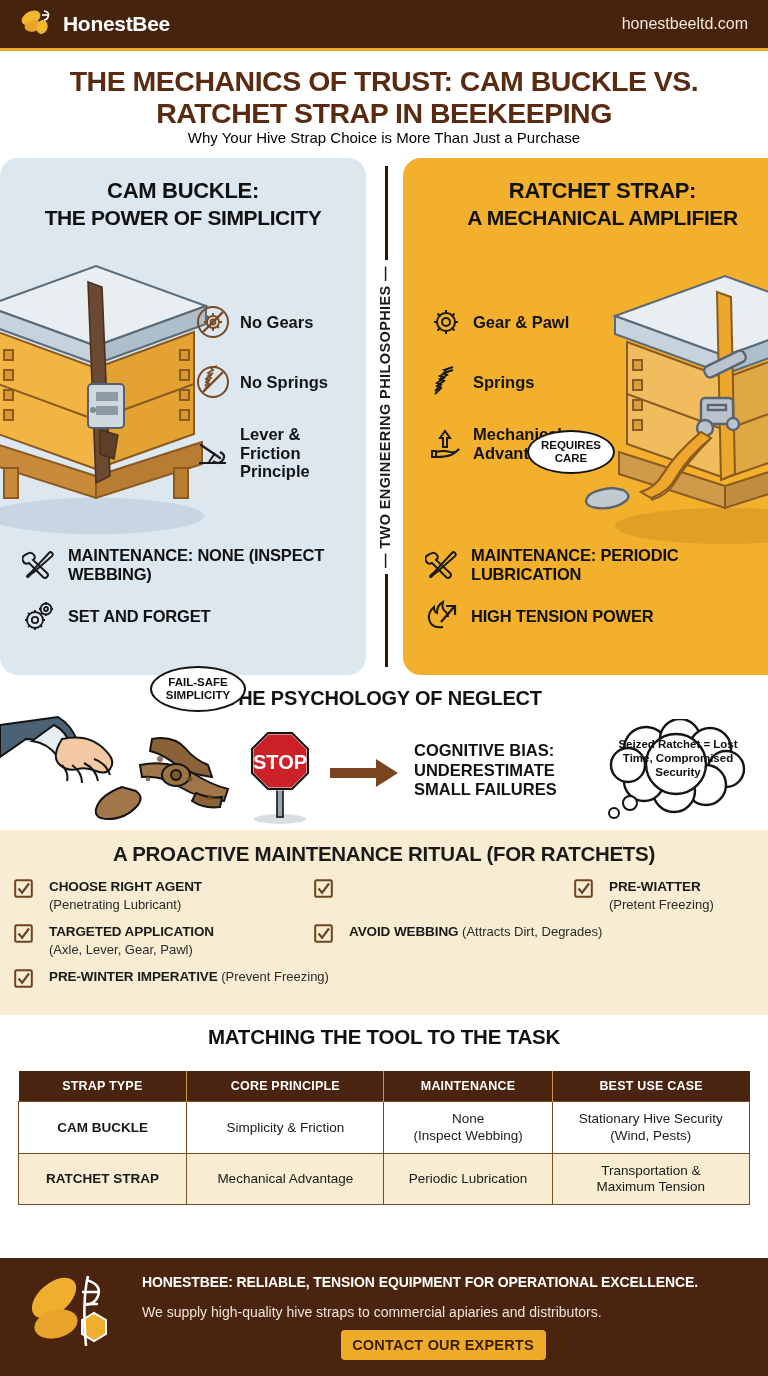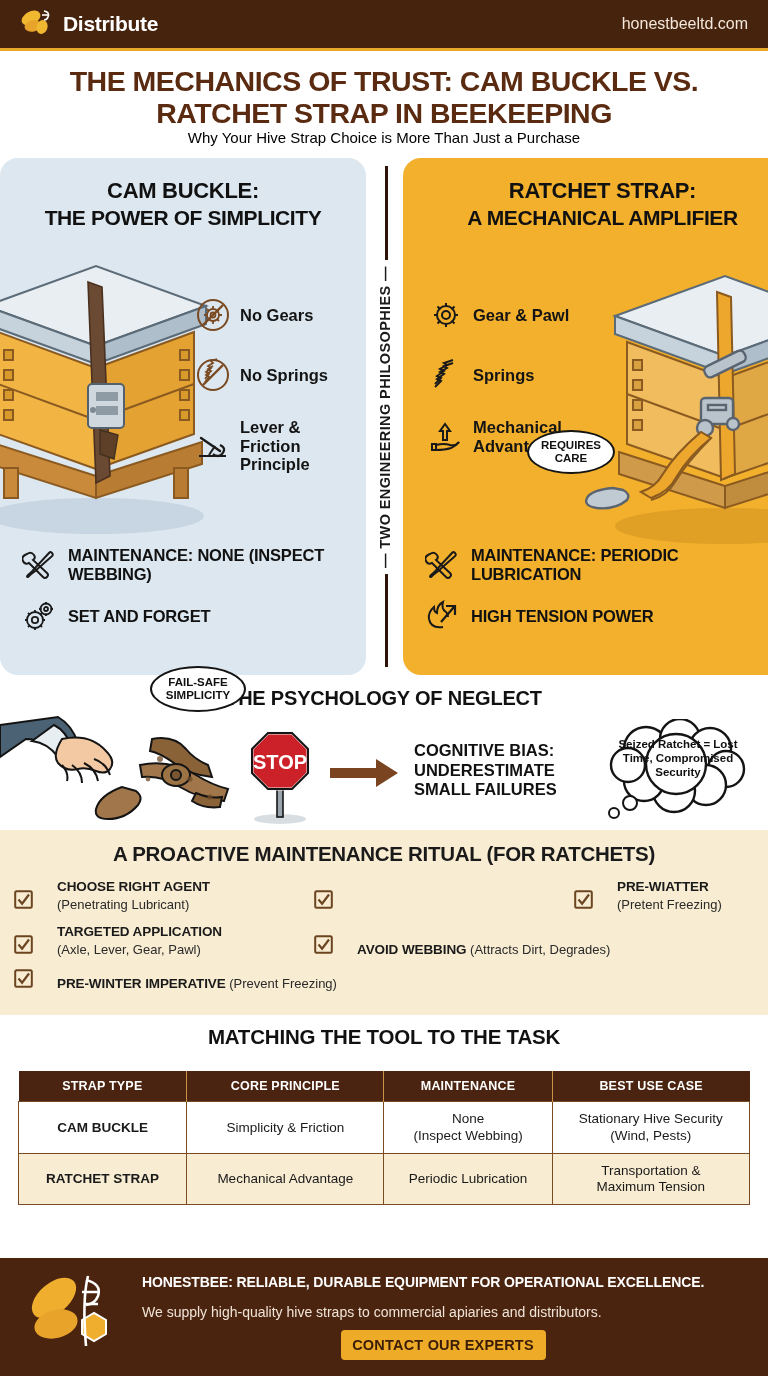--- a/index.html
+++ b/index.html
@@ -94,20 +94,21 @@
   .hive-left  { left: -32px; top: 96px; }
   .hive-right { right: -28px; top: 100px; }
 
   
   .bullets { position: absolute; }
   .bul-left  { left: 196px; top: 140px; width: 168px; }
   .bul-right { left: 26px;  top: 140px; width: 180px; }
   .bullet {
     display: flex; align-items: center; gap: 10px;
     margin-bottom: 26px;
+    margin-top: 7px;
   }
   .bullet .b-ico { flex: 0 0 34px; height: 34px; }
   .bullet .b-txt { font-size: 16.5px; font-weight: bold; color: #141414; line-height: 1.12; }
 
   
   .callouts { position: absolute; left: 22px; bottom: 26px; right: 16px; }
   .callout {
     display: flex; align-items: center; gap: 12px; margin-bottom: 17px;
   }
   .callout .c-ico { flex: 0 0 34px; height: 32px; }
@@ -158,21 +159,21 @@
   .ritual {
     background: #f8ecd2;
     padding: 12px 14px 14px;
   }
   .ritual-title {
     text-align: center; font-size: 20.5px; font-weight: bold;
     color: #1a1a1a; letter-spacing: -0.3px; margin-bottom: 11px;
   }
   .chk-row { display: flex; margin-bottom: 9px; }
   .chk {
-    display: flex; align-items: flex-end; gap: 24px;
+    display: flex; align-items: flex-start; gap: 16px;
   }
   .chk-box { flex: 0 0 19px; margin-top: 2px; }
   .chk-main { font-size: 13.5px; font-weight: bold; color: #1a1a1a; letter-spacing: -0.1px; }
   .chk-sub  { font-size: 13px; color: #2a2a2a; }
   .chk-inline .chk-main { display: inline; }
   .chk-inline .chk-sub  { display: inline; font-weight: normal; }
 
   
   .tablewrap { padding: 10px 18px 12px; }
   .table-title {
@@ -221,21 +222,21 @@
   <div class="brand">
     <span>
       <svg width="34" height="30" viewBox="0 0 34 30">
         <ellipse cx="11" cy="11" rx="10" ry="6.5" fill="#f0b731" transform="rotate(-28 11 11)"></ellipse>
         <ellipse cx="13" cy="19" rx="8.5" ry="5.5" fill="#e8a42a" transform="rotate(-12 13 19)"></ellipse>
         <ellipse cx="22" cy="20" rx="5.5" ry="7" fill="#f0b731" transform="rotate(16 22 20)"></ellipse>
         <path d="M24 4 q6 1 4 6 q-1 3 -4 3" stroke="#fff" stroke-width="1.6" fill="none"></path>
         <path d="M22 8 h6" stroke="#fff" stroke-width="1.6" fill="none"></path>
       </svg>
     </span>
-    <span class="brand-name">Distribute</span>
+    <span class="brand-name">HonestBee</span>
   </div>
   <div class="site-url">honestbeeltd.com</div>
 </div>
 
 <div class="title-block">
   <div class="main-title">THE MECHANICS OF TRUST: CAM BUCKLE VS. RATCHET STRAP IN BEEKEEPING</div>
   <div class="subtitle">Why Your Hive Strap Choice is More Than Just a Purchase</div>
 </div>
 
 <div class="panels">
@@ -631,17 +632,17 @@
     <svg width="100" height="86" viewBox="0 0 100 86">
       <ellipse cx="30" cy="26" rx="26" ry="15" fill="#efae2e" transform="rotate(-40 30 26)"></ellipse>
       <ellipse cx="32" cy="52" rx="22" ry="14" fill="#e8a42a" transform="rotate(-15 32 52)"></ellipse>
       <polygon points="58,48 70,41 82,48 82,62 70,69 58,62" fill="#efae2e" stroke="#ffffff" stroke-width="2"></polygon>
       <path d="M62 8 q16 4 12 16 q-3 8 -12 9" fill="none" stroke="#ffffff" stroke-width="2.6"></path>
       <path d="M58 20 h16 M60 32 h14" stroke="#ffffff" stroke-width="2.6" fill="none"></path>
       <path d="M64 4 q-6 24 -2 70" fill="none" stroke="#ffffff" stroke-width="2.6"></path>
     </svg>
   </div>
   <div class="footer-body">
-    <div class="footer-head">HONESTBEE: RELIABLE, DURABLE EQUIPMENT FOR OPERATIONAL EXCELLENCE.</div>
+    <div class="footer-head">HONESTBEE: RELIABLE, TENSION EQUIPMENT FOR OPERATIONAL EXCELLENCE.</div>
     <div class="footer-sub">We supply high-quality hive straps to commercial apiaries and distributors.</div>
     <button class="cta">CONTACT OUR EXPERTS</button>
   </div>
 </div>
 
 </body></html>

